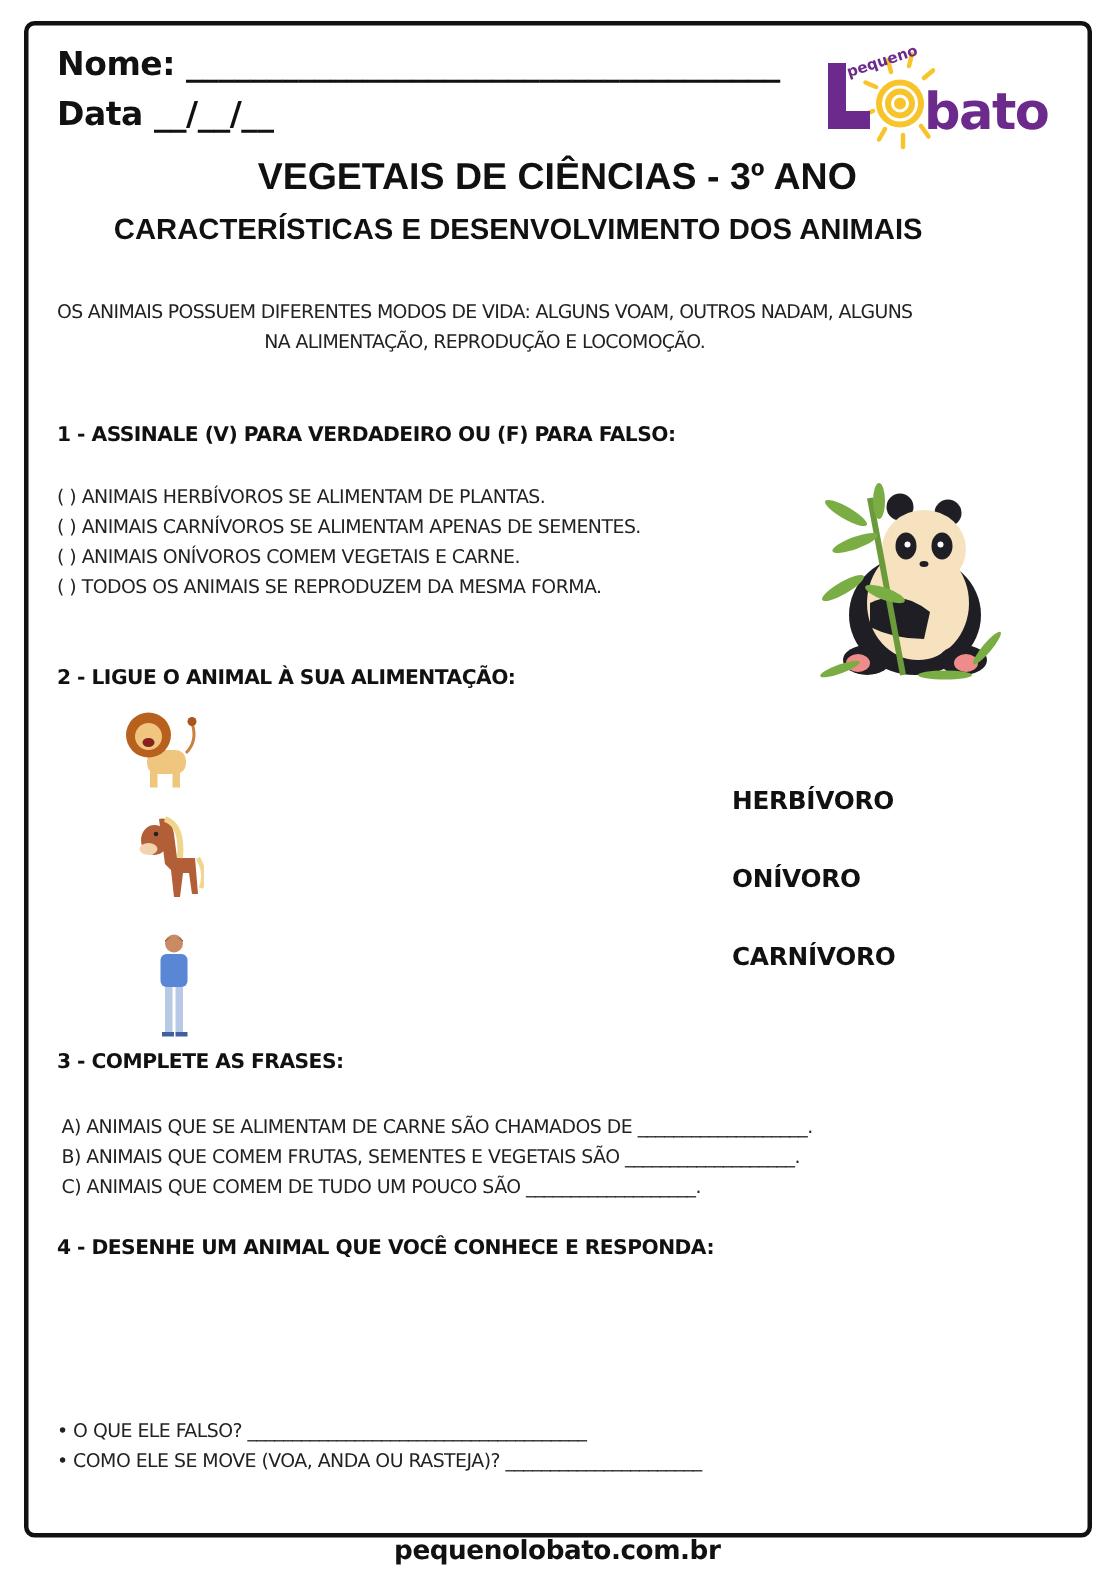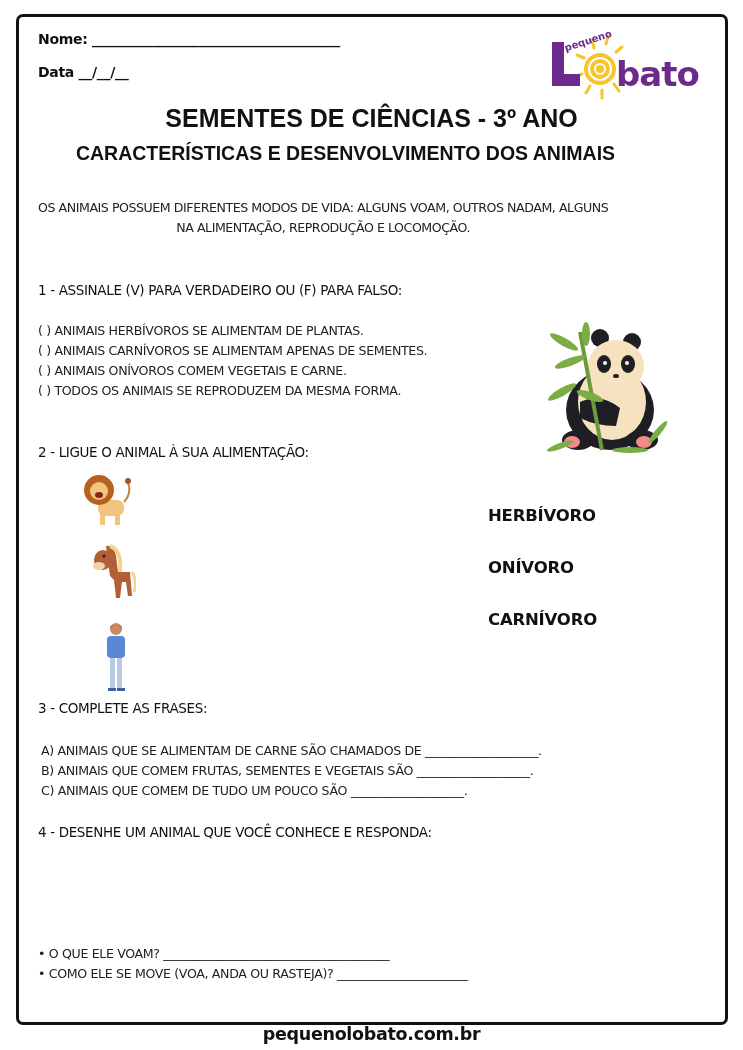--- a/index.html
+++ b/index.html
@@ -1,25 +1,25 @@
 <!DOCTYPE html>
 <html><head>
 <meta charset="utf-8">
 <style>
   html, body { margin:0; padding:0; background:#fff; }
   body { width:743px; height:1050px; position:relative; overflow:hidden; font-family:"Liberation Sans", sans-serif; color:#111; }
   .frame { position:absolute; left:16px; top:14px; width:706px; height:1005px; border:3.5px solid #111; border-radius:7px; }
   .abs { position:absolute; }
-  .hdr { font-family:"DejaVu Sans", sans-serif; font-weight:bold; font-size:14px; letter-spacing:-0.3px; }
+  .hdr { font-family:"DejaVu Sans", sans-serif; font-weight:bold; font-size:22px; letter-spacing:-0.3px; }
   .title1 { left:0; width:743px; text-align:center; top:104px; font-family:"Liberation Sans", sans-serif; font-weight:bold; font-size:25px; }
   .title2 { left:0; width:691px; text-align:center; top:142px; font-family:"Liberation Sans", sans-serif; font-weight:bold; font-size:19.5px; }
   .body { font-family:"DejaVu Sans", sans-serif; font-size:12.6px; line-height:20px; letter-spacing:-0.45px; color:#222;text-align:center; }
-  .q { font-family:"DejaVu Sans", sans-serif; font-weight:normal; font-size:13.5px; letter-spacing:-0.35px; color:#111; }
+  .q { font-family:"DejaVu Sans", sans-serif; font-weight:bold; font-size:13.5px; letter-spacing:-0.35px; color:#111; }
   .item { font-family:"DejaVu Sans", sans-serif; font-size:12.6px; letter-spacing:-0.35px; line-height:20px; color:#222; white-space:nowrap; }
-  .opt { font-family:"DejaVu Sans", sans-serif; font-weight:bold; font-size:16.5px; letter-spacing:-0.2px; color:#111; }
+  .opt { font-family:"DejaVu Sans", sans-serif; font-weight:bold; font-size:16.5px; letter-spacing:-0.2px; color:#111;margin-top:18px; }
   .footer { left:0; width:743px; text-align:center; top:1024px; font-family:"DejaVu Sans", sans-serif; font-weight:bold; font-size:17.5px; letter-spacing:-0.3px; color:#111; }
   .logo { left:546px; top:28px; width:170px; height:76px; }
   .panda { left:540px; top:322px; width:134px; height:134px; }
 </style>
 </head>
 <body>
 
 <div class="frame"></div>
 
 <div class="abs hdr" style="left:38px;top:31px;">Nome: _____________________________________</div>
@@ -39,21 +39,21 @@
     </g>
     <circle cx="54" cy="41" r="16" fill="#f7c52b"></circle>
     <circle cx="54" cy="41" r="11" fill="none" stroke="#fff" stroke-width="2"></circle>
     <circle cx="54" cy="41" r="5" fill="none" stroke="#fff" stroke-width="2"></circle>
     <path d="M6 14 L18 14 L18 46 L34 46 L34 58 L6 58 Z" fill="#6b2a8c"></path>
     <text x="70" y="58" font-family="DejaVu Sans, sans-serif" font-weight="bold" font-size="34" fill="#6b2a8c" letter-spacing="-1">bato</text>
     <text x="18" y="20" font-family="DejaVu Sans, sans-serif" font-weight="bold" font-size="10" fill="#6b2a8c" transform="rotate(-18 30 16)">pequeno</text>
   </svg>
 </div>
 
-<div class="abs title1">SEMENTES DE CIÊNCIAS - 3º ANO</div>
+<div class="abs title1">VEGETAIS DE CIÊNCIAS - 3º ANO</div>
 <div class="abs title2">CARACTERÍSTICAS E DESENVOLVIMENTO DOS ANIMAIS</div>
 
 <div class="abs body" style="left:38px;top:198px;">
   <div>OS ANIMAIS POSSUEM DIFERENTES MODOS DE VIDA: ALGUNS VOAM, OUTROS NADAM, ALGUNS</div>
   <div>NA ALIMENTAÇÃO, REPRODUÇÃO E LOCOMOÇÃO.</div>
 </div>
 
 <div class="abs q" style="left:38px;top:282px;">1 - ASSINALE (V) PARA VERDADEIRO OU (F) PARA FALSO:</div>
 <div class="abs" style="left:38px;top:321px;">
   <div class="item">(    ) ANIMAIS HERBÍVOROS SE ALIMENTAM DE PLANTAS.</div>
@@ -137,17 +137,17 @@
 
 <div class="abs q" style="left:38px;top:700px;">3 - COMPLETE AS FRASES:</div>
 <div class="abs" style="left:41px;top:741px;">
   <div class="item">A) ANIMAIS QUE SE ALIMENTAM DE CARNE SÃO CHAMADOS DE ___________________.</div>
   <div class="item">B) ANIMAIS QUE COMEM FRUTAS, SEMENTES E VEGETAIS SÃO ___________________.</div>
   <div class="item">C) ANIMAIS QUE COMEM DE TUDO UM POUCO SÃO ___________________.</div>
 </div>
 
 <div class="abs q" style="left:38px;top:824px;">4 - DESENHE UM ANIMAL QUE VOCÊ CONHECE E RESPONDA:</div>
 <div class="abs" style="left:38px;top:944px;">
-  <div class="item">• O QUE ELE VOAM? ______________________________________</div>
+  <div class="item">• O QUE ELE FALSO? ______________________________________</div>
   <div class="item">• COMO ELE SE MOVE (VOA, ANDA OU RASTEJA)? ______________________</div>
 </div>
 
 <div class="abs footer">pequenolobato.com.br</div>
 
 </body></html>

